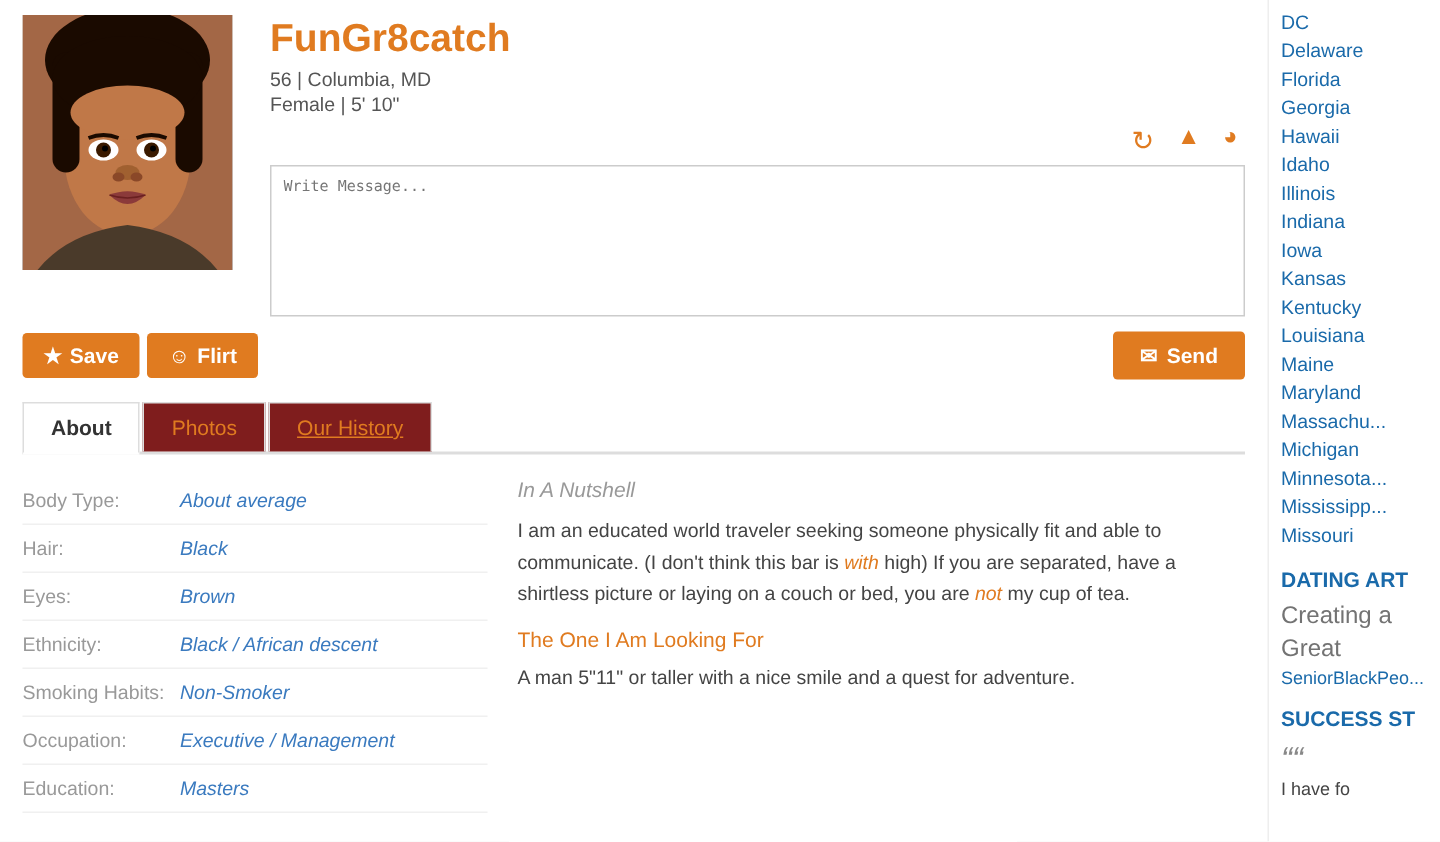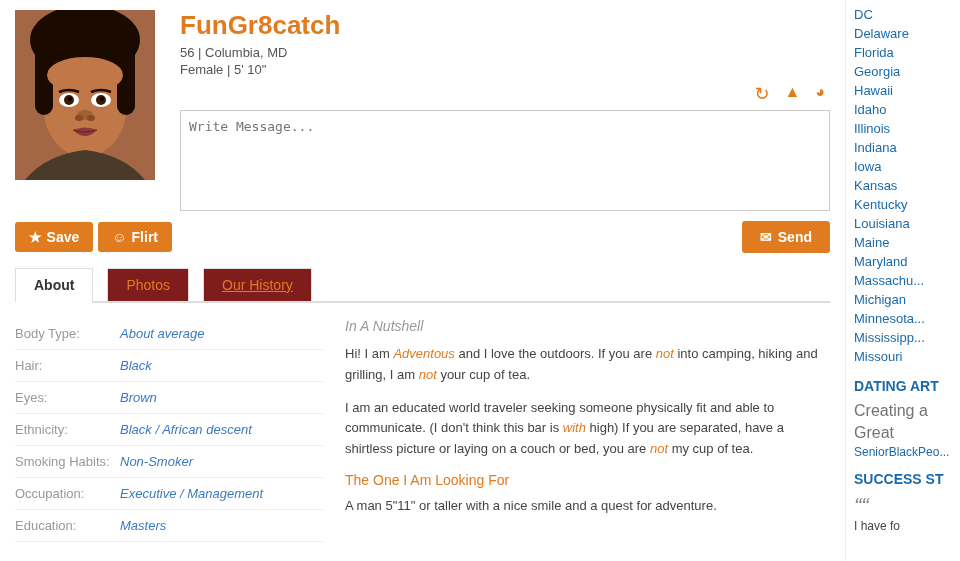--- a/index.html
+++ b/index.html
@@ -79,21 +79,21 @@
       padding: 8px;
       background: #fff;
       margin-top: 5px;
     }
     .message-textarea {
       width: 100%;
       height: 80px;
       border: none;
       outline: none;
       resize: none;
-      font-size: 13px;
+      font-size: 10px;
       color: #999;
     }
     
     .action-buttons-row {
       display: flex;
       justify-content: space-between;
       align-items: center;
       margin-top: 8px;
     }
     .left-buttons {
@@ -137,21 +137,21 @@
       border-radius: 3px;
       display: flex;
       align-items: center;
       gap: 6px;
     }
     
     .tabs-row {
       display: flex;
       border-bottom: 2px solid #ddd;
       margin-top: 15px;
-      gap: 12px;
+      gap: 0;
     }
     .tab {
       padding: 8px 18px;
       cursor: pointer;
       font-size: 14px;
       color: #e07b20;
       border: 1px solid #ddd;
       border-bottom: none;
       background: #7f1d1d;
       margin-right: 2px;
@@ -383,23 +383,20 @@
           <span class="detail-value">Executive / Management</span>
         </div>
         <div class="detail-row">
           <span class="detail-label">Education:</span>
           <span class="detail-value">Masters</span>
         </div>
       </div>
 
       <div class="bio-section">
         <div class="bio-heading">In A Nutshell</div>
-        <div class="bio-text">
-          Hi! I am <span class="highlight">Adventous</span> and I love the outdoors. If you are <span class="highlight">not</span> into camping, hiking and grilling, I am <span class="highlight">not</span> your cup of tea.
-        </div>
         <div class="bio-text">
           I am an educated world traveler seeking someone physically fit and able to communicate. (I don't think this bar is <span class="highlight">with</span> high) If you are separated, have a shirtless picture or laying on a couch or bed, you are <span class="highlight">not</span> my cup of tea.
         </div>
         <div class="bio-subheading">The One I Am Looking For</div>
         <div class="bio-text">A man 5"11" or taller with a nice smile and a quest for adventure.</div>
       </div>
     </div>
   </div>
 
   <div class="right-sidebar">

